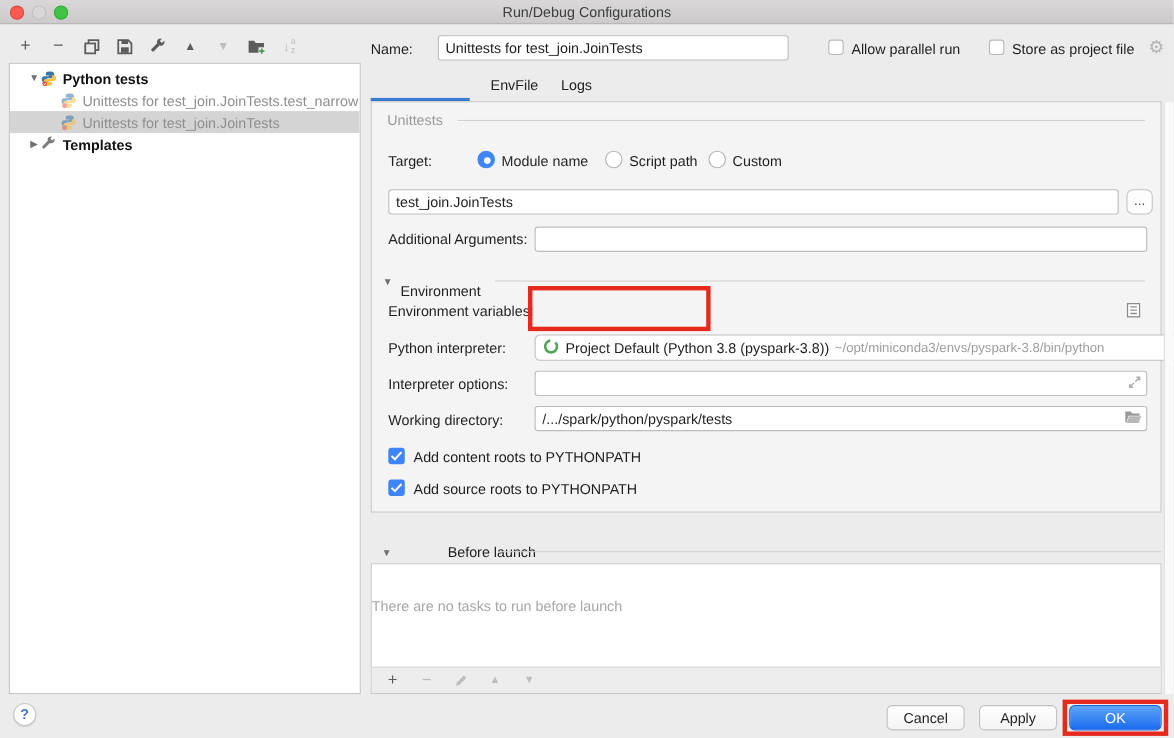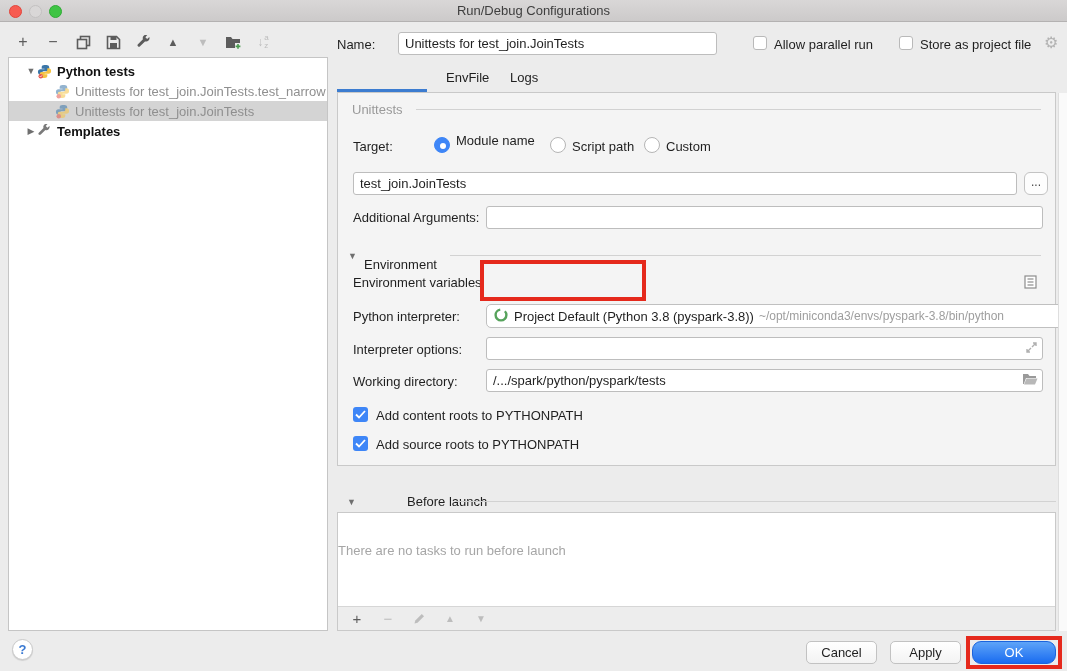--- a/index.html
+++ b/index.html
@@ -73,21 +73,21 @@
   .bl-strip { position:absolute; left:0; right:0; bottom:0; height:24px; background:#ededed; border-top:1px solid #d6d6d6;
     display:flex; align-items:center; gap:13px; padding-left:10px; }
   .bl-strip .tbi { font-size:15px; }
 
   
   .help-btn { position:absolute; left:12px; top:639px; width:21px; height:21px; border-radius:50%; background:#fff;
     border:1px solid #c9c9c9; box-shadow:0 1px 1px rgba(0,0,0,.12); color:#3a79d2; font-weight:bold; font-size:13px;
     text-align:center; line-height:19px; }
   .btn { position:absolute; top:641px; height:23px; background:linear-gradient(#ffffff,#f3f3f3); border:1px solid #c2c2c2;
     border-radius:5px; font-size:13px; color:#1f1f1f; text-align:center; line-height:21px; }
-  .btn.primary { background:linear-gradient(#5ea4f8,#1a6cf0); border-color:#1a64dd; color:#fff;border-radius:9px; }
+  .btn.primary { background:linear-gradient(#5ea4f8,#1a6cf0); border-color:#1a64dd; color:#fff; }
 
   .scroll-strip { position:absolute; left:1058px; top:93px; width:9px; height:538px; background:#fafafa; border-left:1px solid #dedede; }
 </style>
 </head>
 <body>
 
 <div class="titlebar">
   <span class="tl red"></span>
   <span class="tl gray"></span>
   <span class="tl green"></span>
@@ -191,21 +191,21 @@
 <span class="tab" style="left:446px;">EnvFile</span>
 <span class="tab" style="left:510px;">Logs</span>
 <div class="tab-underline"></div>
 
 <div class="panel">
   <span class="grp-lbl" style="left:14px; top:9px;">Unittests</span>
   <div class="grp-line" style="left:78px; right:14px; top:16px;"></div>
 
   <span class="p-lbl" style="left:15px; top:46px;">Target:</span>
   <span class="radio sel" style="left:96px; top:44px;"></span>
-  <span class="p-lbl" style="left:118px; top:40px;">Module name</span>
+  <span class="p-lbl" style="left:118px; top:46px;">Module name</span>
   <span class="radio" style="left:212px; top:44px;"></span>
   <span class="p-lbl" style="left:234px; top:46px;">Script path</span>
   <span class="radio" style="left:306px; top:44px;"></span>
   <span class="p-lbl" style="left:328px; top:46px;">Custom</span>
 
   <input class="field" style="left: 15px; top: 79px; width: 664px; position: absolute;" value="test_join.JoinTests">
   <span class="btn-browse" style="left:686px; top:79px;">...</span>
 
   <span class="p-lbl" style="left:15px; top:117px;">Additional Arguments:</span>
   <input class="field" style="left: 148px; top: 113px; width: 557px; position: absolute;" value="">

